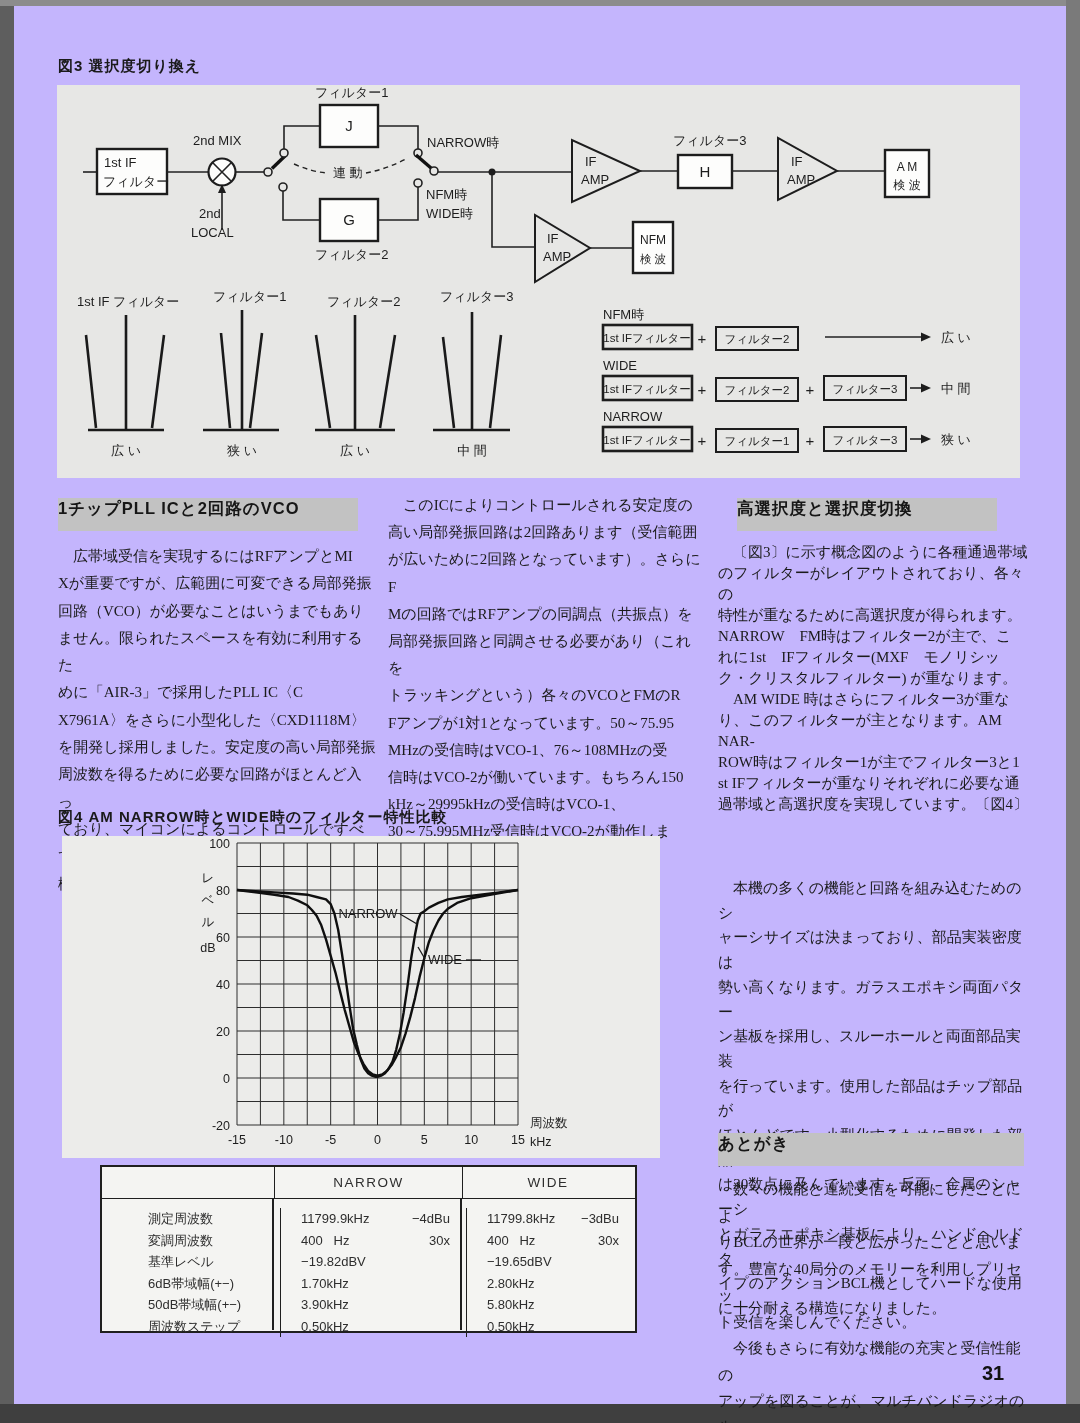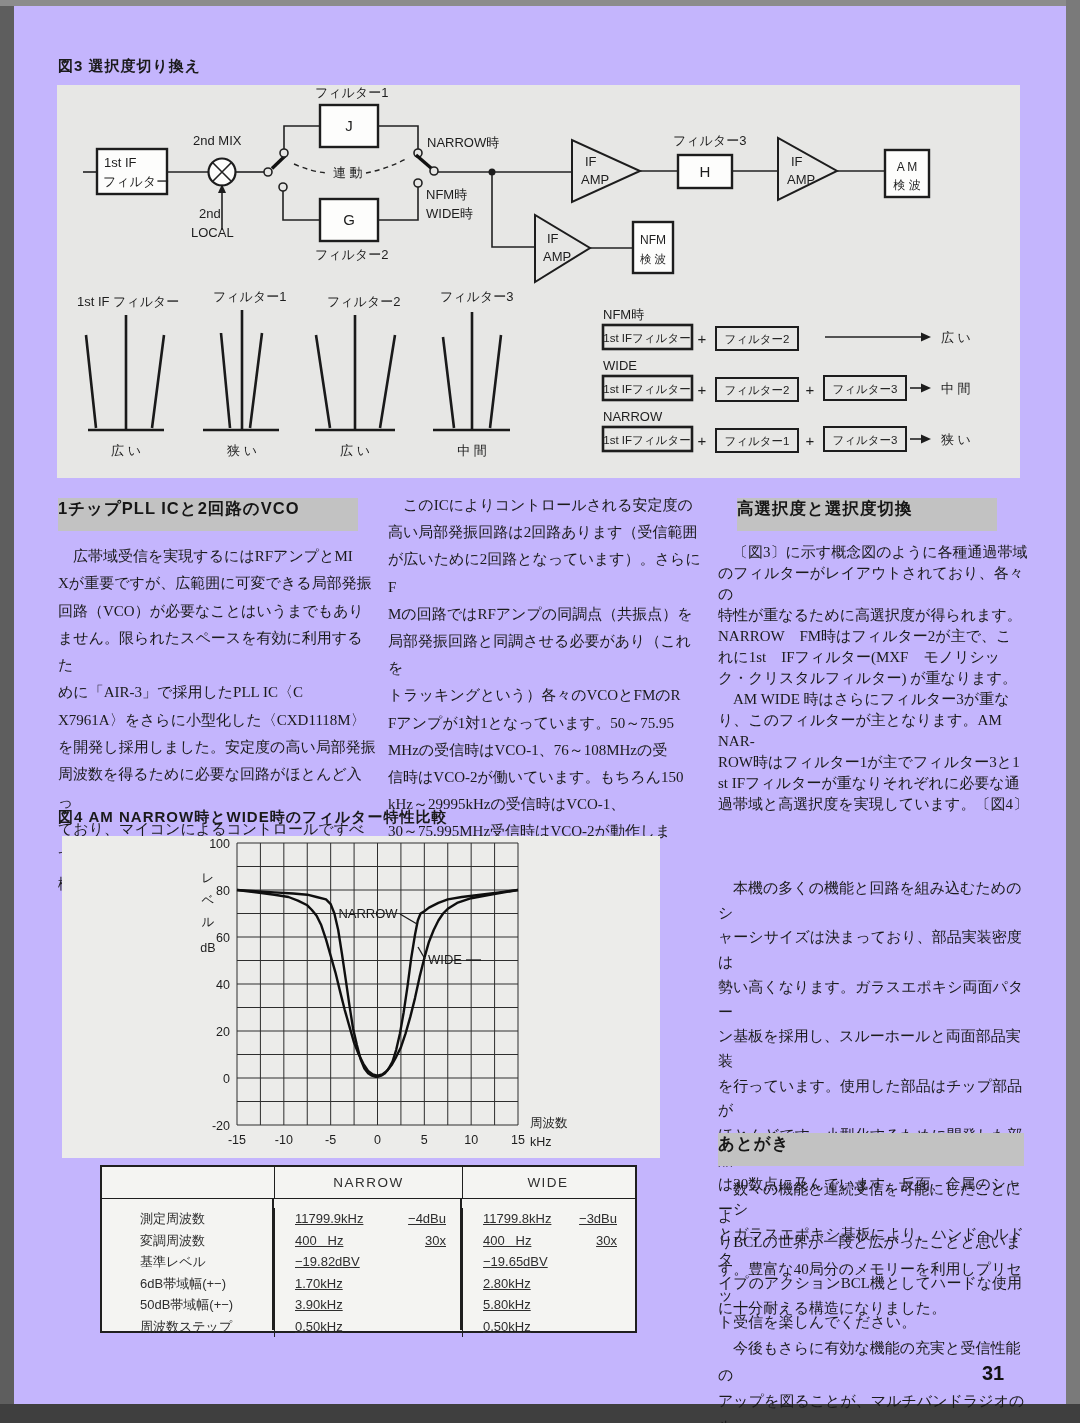--- a/index.html
+++ b/index.html
@@ -38,24 +38,24 @@
   #spec-table{position:absolute;left:100px;top:1165px;width:537px;height:168px;
       border:2.2px solid #1f1f1f;background:#f4f4f2;box-sizing:border-box;
       font:13px "Liberation Sans",sans-serif;color:#2e2e2e;}
   #spec-table .thead{display:flex;height:31px;border-bottom:1.6px solid #1f1f1f;}
   #spec-table .c0{width:172px;box-sizing:border-box;}
   #spec-table .c1{width:188px;border-left:1.6px solid #1f1f1f;box-sizing:border-box;}
   #spec-table .c2{width:171px;border-left:1.6px solid #1f1f1f;box-sizing:border-box;}
   #spec-table .thead div{display:flex;align-items:center;justify-content:center;
       letter-spacing:1.5px;font-size:13.5px;}
   #spec-table .tbody{position:relative;height:131px;}
-  #spec-table .trow{display:flex;height:21.5px;line-height:21.5px;}
+  #spec-table .trow{display:flex;height:21.5px;line-height:21.5px;margin-left:8px;}
   #spec-table .trow .c0{padding-left:38px;}
   #spec-table .trow .c1,#spec-table .trow .c2{display:flex;justify-content:space-between;
-      padding:0 16px 0 20px;text-decoration:underline;}
+      padding:0 16px 0 20px;}
   #spec-table .trow span{white-space:pre;}
   #spec-table .colline{position:absolute;top:0;bottom:0;width:1.6px;background:#1f1f1f;}
   #pageno{position:absolute;left:982px;top:1362px;font:bold 20px "Liberation Sans",sans-serif;color:#111;}
 </style>
 </head>
 <body>
 
 <div id="page">
 
   <div class="edge" style="left:0;top:0;width:14px;height:1423px;background:#5e5e5e;"></div>

